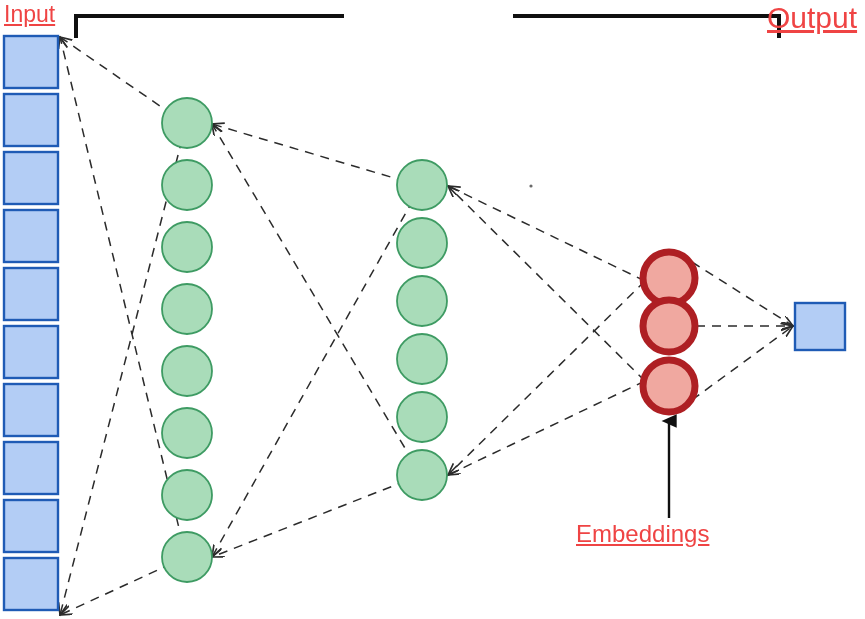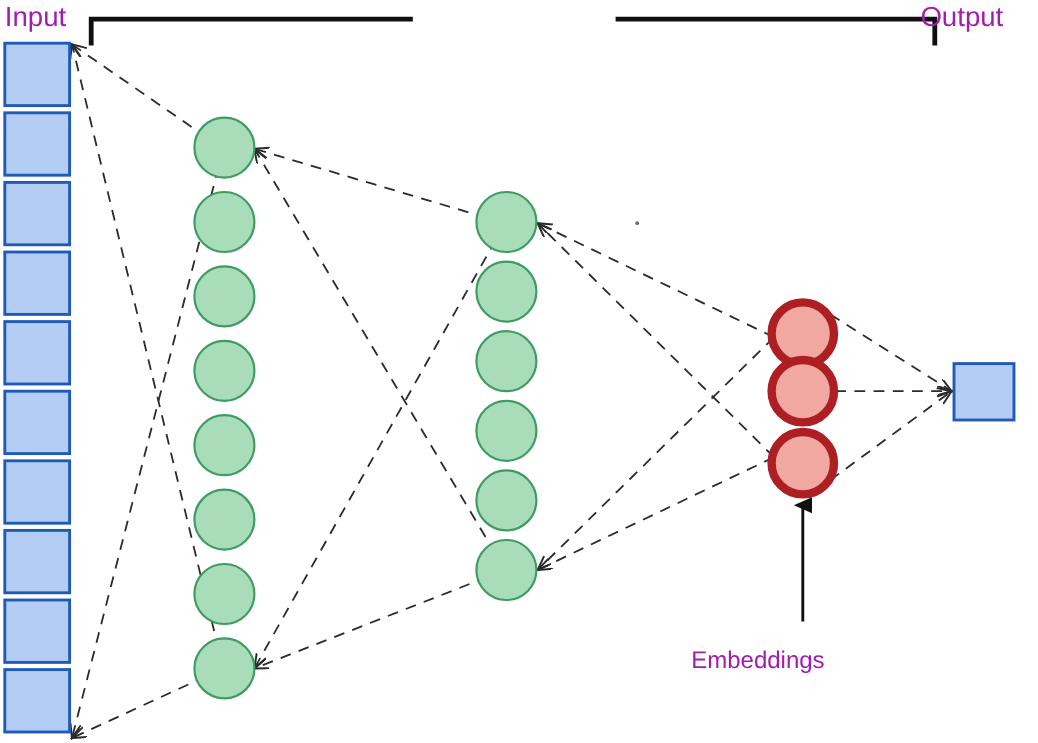--- a/index.html
+++ b/index.html
@@ -21,43 +21,44 @@
   }
   #nn-svg {
     position: absolute;
     top: 0;
     left: 0;
     width: 865px;
     height: 619px;
   }
   .diagram-label {
     position: absolute;
-    color: #a21caf;
+    color: #ef4444;
     font-family: "Liberation Sans", sans-serif;
     white-space: nowrap;
+    text-decoration: underline;
   }
   #label-input {
     left: 4px;
     top: 1px;
     font-size: 23px;
   }
   #label-hidden {
     left: 348px;
     top: 2px;
     font-size: 21px;
   }
   #label-output {
     left: 767px;
     top: 1px;
-    font-size: 23px;
+    font-size: 30px;
   }
   #label-embeddings {
     left: 576px;
-    top: 540px;
-    font-size: 20px;
+    top: 520px;
+    font-size: 24px;
   }
 </style>
 </head>
 <body>
 
 <div id="diagram-root">
 
   <svg id="nn-svg" viewBox="0 0 865 619">
     <defs>
       <marker id="arrow-dash" markerWidth="9" markerHeight="9" refX="8" refY="3" orient="auto" markerUnits="strokeWidth">

